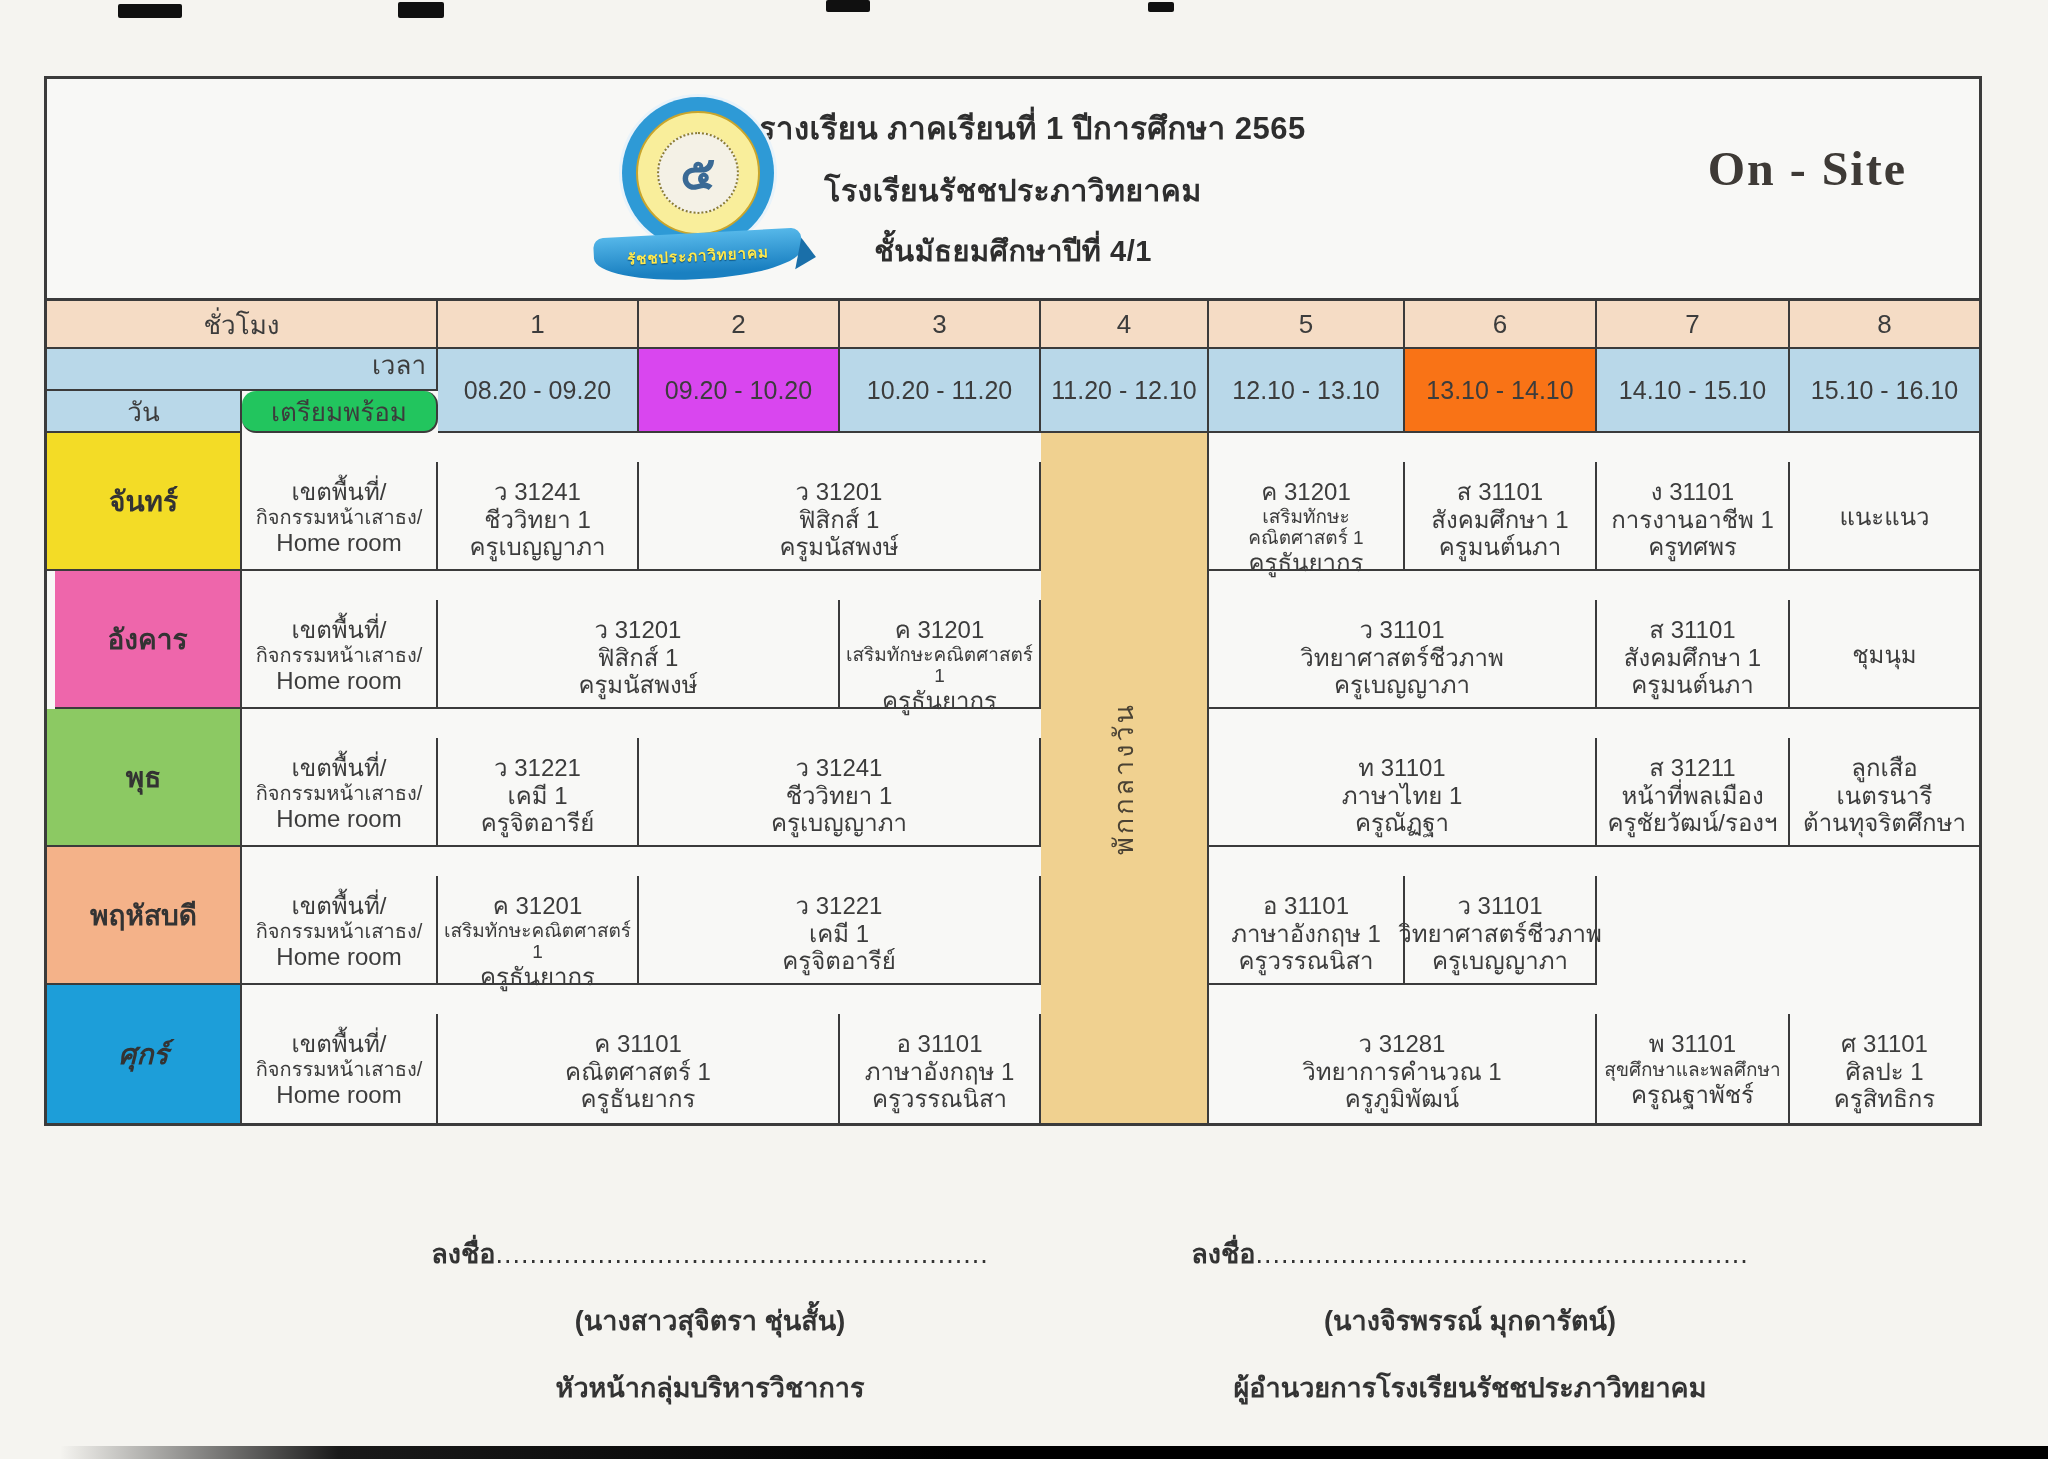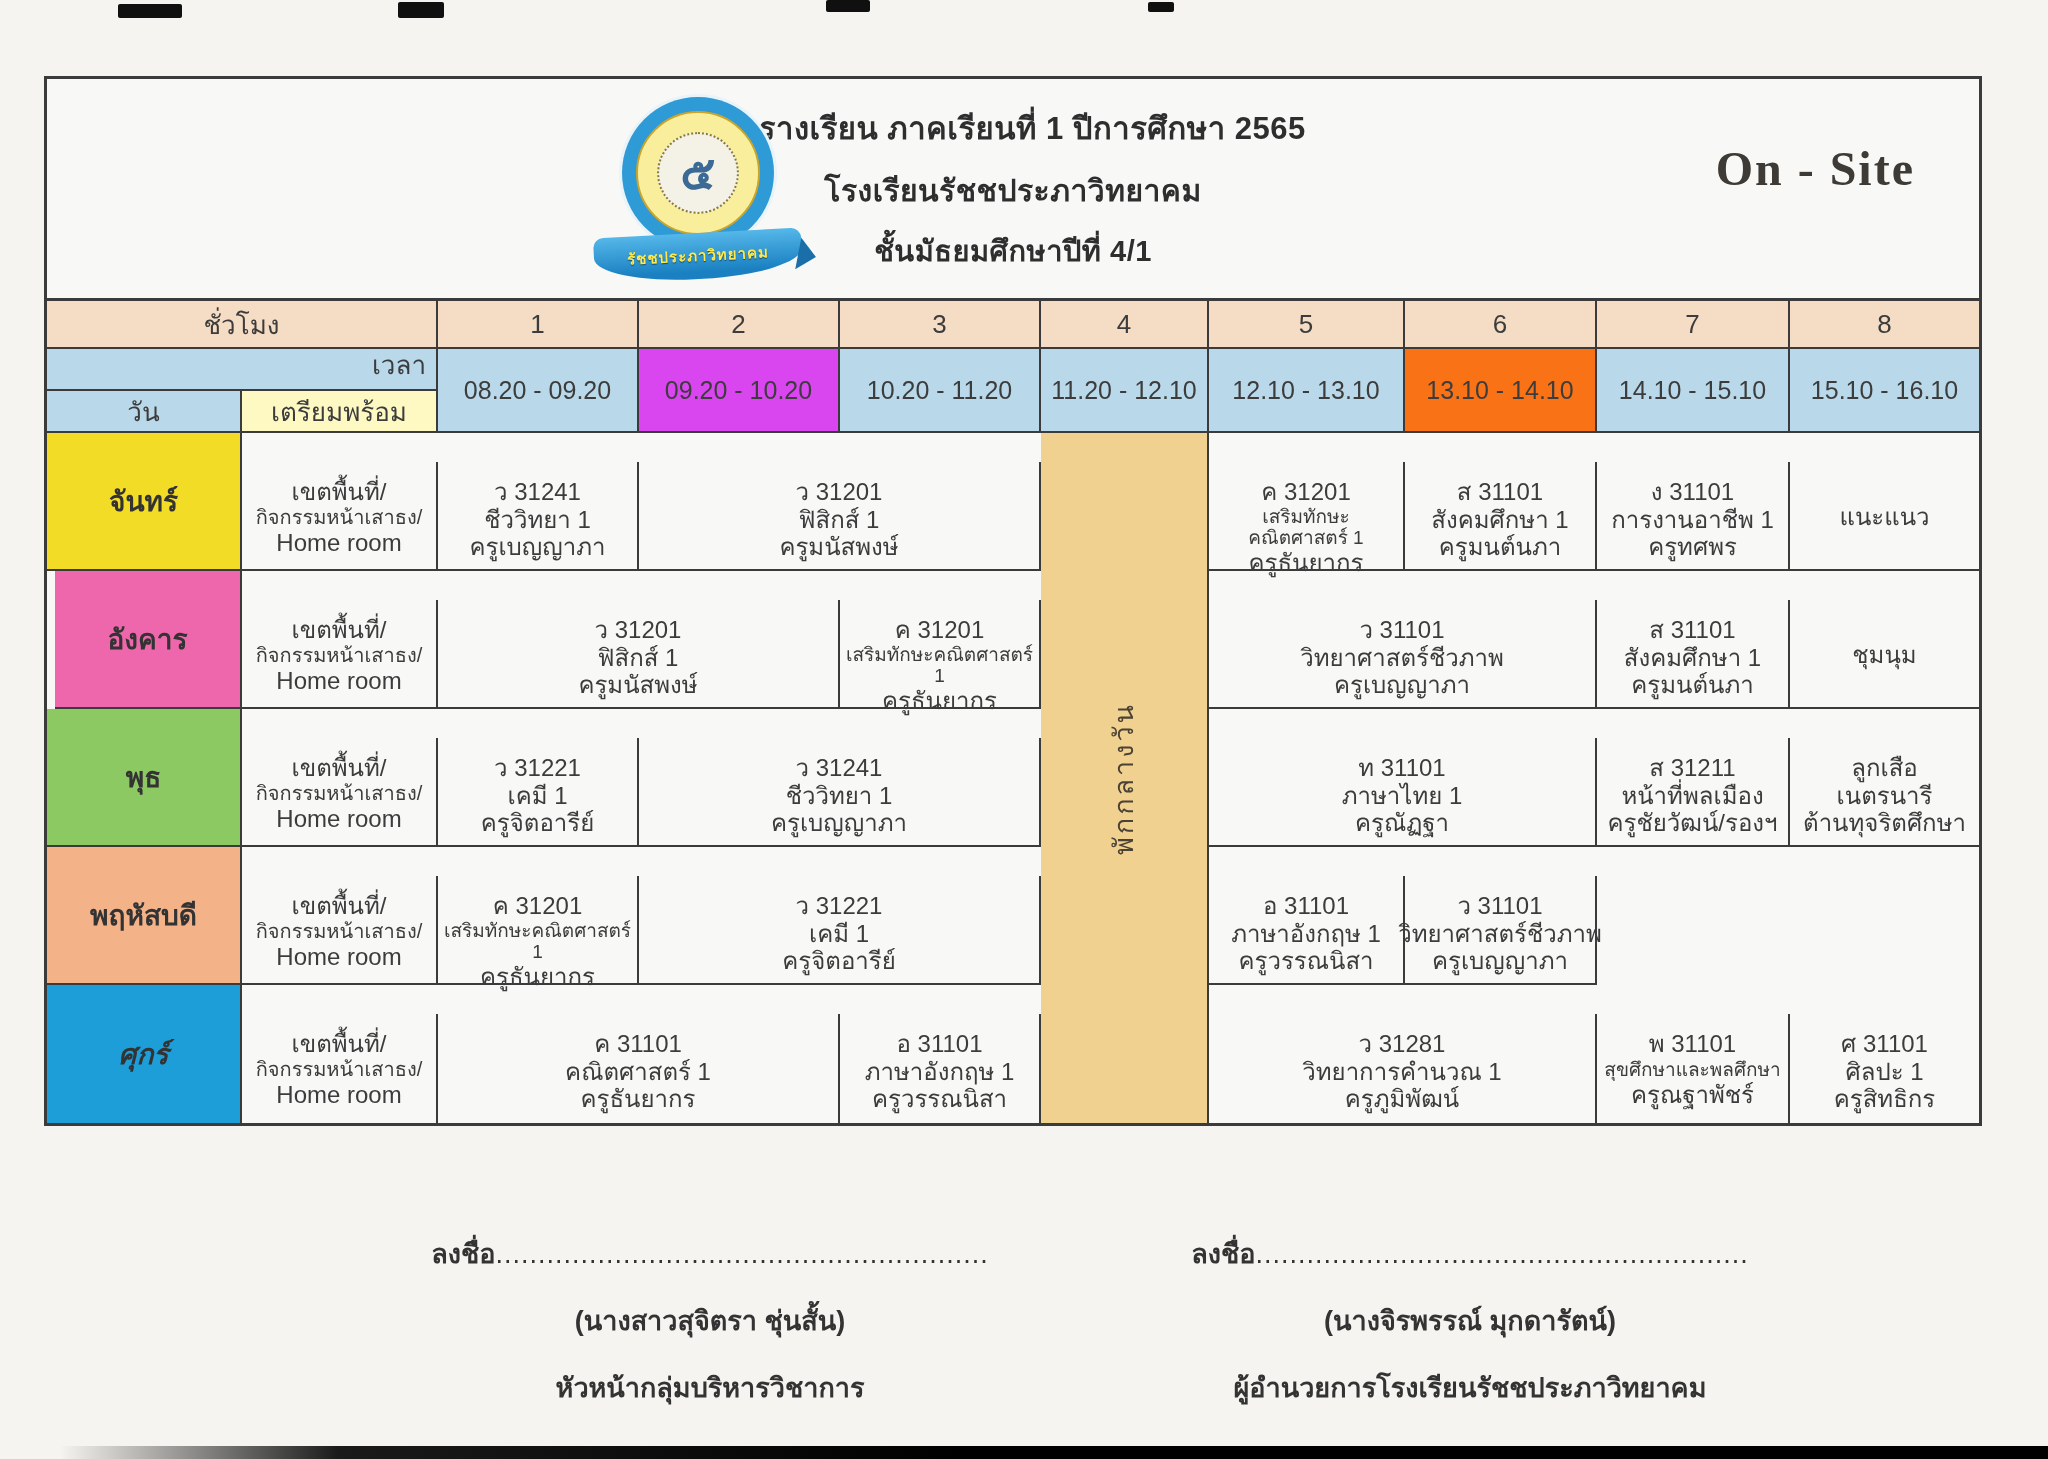--- a/index.html
+++ b/index.html
@@ -37,21 +37,21 @@
     height:222px;
     border-bottom:3px solid var(--bd);
     display:flex;flex-direction:column;align-items:center;justify-content:center;
     gap:14px;
     background:#f8f8f6;
   }
   .title-line{font-size:31px;font-weight:600;color:#2e2e2e;letter-spacing:.5px;}
   .title-line.l2{font-size:30px;}
   .title-line.l3{font-size:29px;}
   .mode-label{
-    position:absolute;right:64px;top:62px;
+    position:absolute;right:72px;top:62px;
     font-family:"Liberation Serif","DejaVu Serif",serif;
     font-weight:700;font-size:48px;color:#3e3a36;letter-spacing:2px;
   }
   
   .logo{position:absolute;left:545px;top:16px;width:212px;height:192px;}
   .logo-c1{
     position:absolute;left:30px;top:2px;width:152px;height:152px;border-radius:50%;
     background:#2e9ad6;box-shadow:0 0 0 3px #e9f3fa;
     display:flex;align-items:center;justify-content:center;
   }
@@ -161,21 +161,21 @@
       <div class="c hd" style="grid-area: 1 / 4; background-color: rgb(245, 220, 197);">2</div>
       <div class="c hd" style="grid-area: 1 / 5; background-color: rgb(245, 220, 197);">3</div>
       <div class="c hd" style="grid-area: 1 / 6; background-color: rgb(245, 220, 197);">4</div>
       <div class="c hd" style="grid-area: 1 / 7; background-color: rgb(245, 220, 197);">5</div>
       <div class="c hd" style="grid-area: 1 / 8; background-color: rgb(245, 220, 197);">6</div>
       <div class="c hd" style="grid-area: 1 / 9; background-color: rgb(245, 220, 197);">7</div>
       <div class="c hd ec" style="grid-area: 1 / 10; background-color: rgb(245, 220, 197);">8</div>
 
       <div class="c hd-time-label" style="grid-area: 2 / 1 / auto / 3; background-color: rgb(185, 216, 233);">เวลา</div>
       <div class="c hd" style="grid-area: 3 / 1; background-color: rgb(185, 216, 233);">วัน</div>
-      <div class="c hd" style="grid-area: 3 / 2; background-color: #fef9c3;">เตรียมพร้อม</div>
+      <div class="c hd" style="grid-area: 3 / 2; background-color: #22c55e; border-radius: 14px;">เตรียมพร้อม</div>
 
       <div class="c time-cell" style="grid-area: 2 / 3 / 4; background-color: rgb(185, 216, 233);">08.20 - 09.20</div>
       <div class="c time-cell" style="grid-area: 2 / 4 / 4; background-color: #d946ef;">09.20 - 10.20</div>
       <div class="c time-cell" style="grid-area: 2 / 5 / 4; background-color: rgb(185, 216, 233);">10.20 - 11.20</div>
       <div class="c time-cell" style="grid-area: 2 / 6 / 4; background-color: rgb(185, 216, 233);">11.20 - 12.10</div>
       <div class="c time-cell" style="grid-area: 2 / 7 / 4; background-color: rgb(185, 216, 233);">12.10 - 13.10</div>
       <div class="c time-cell" style="grid-area: 2 / 8 / 4; background-color: #f97316;">13.10 - 14.10</div>
       <div class="c time-cell" style="grid-area: 2 / 9 / 4; background-color: rgb(185, 216, 233);">14.10 - 15.10</div>
       <div class="c time-cell ec" style="grid-area: 2 / 10 / 4; background-color: rgb(185, 216, 233);">15.10 - 16.10</div>
 

